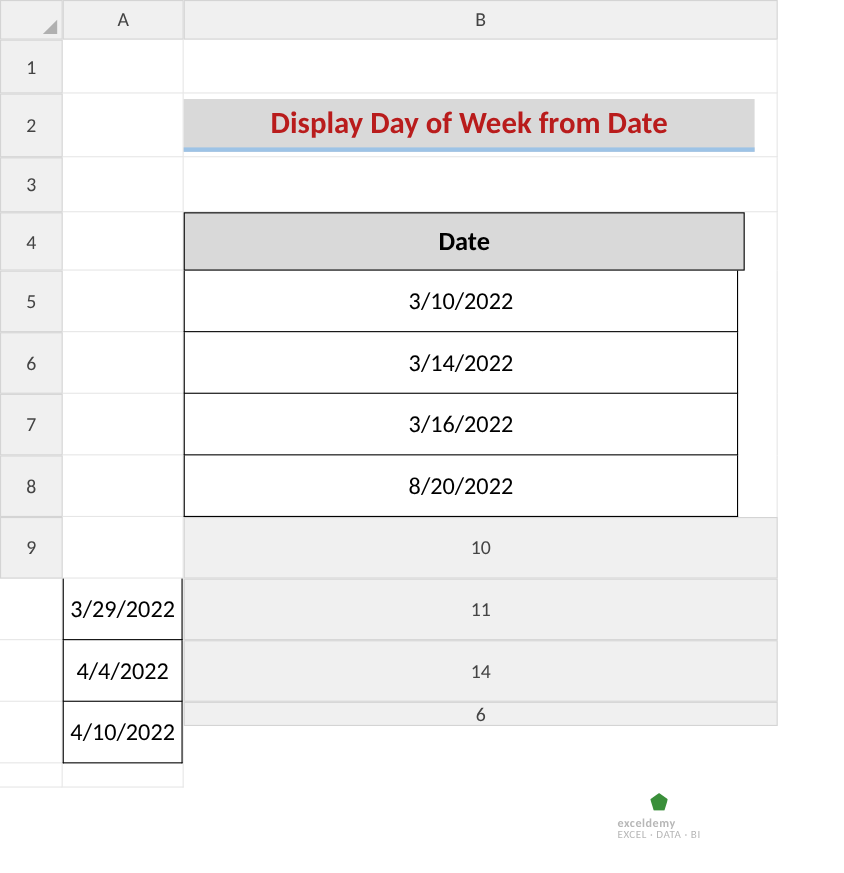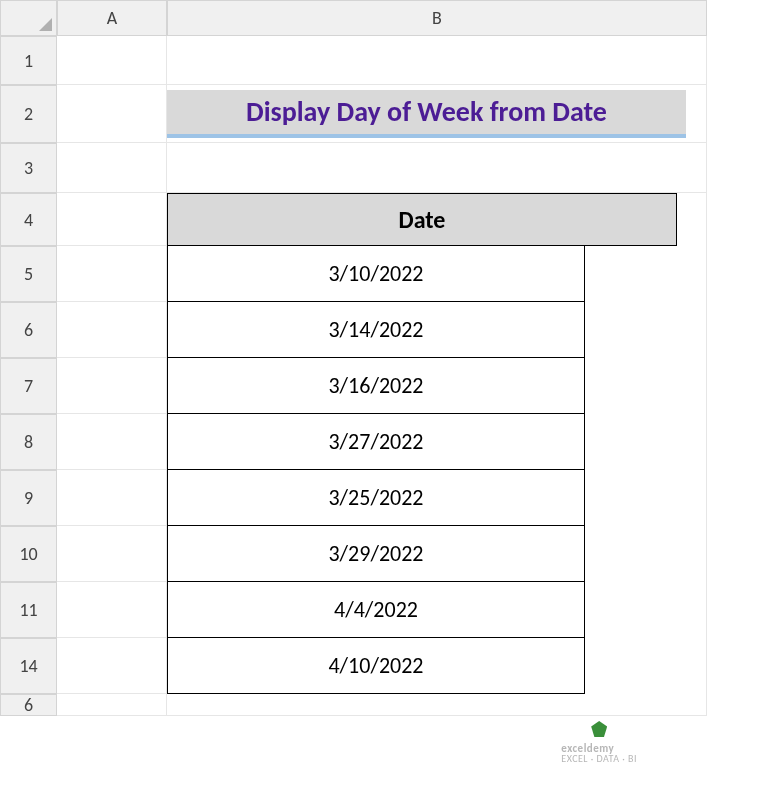--- a/index.html
+++ b/index.html
@@ -70,39 +70,39 @@
   .title-inner {
     width: 100%;
     height: 48px;
     background: #d9d9d9;
     border-bottom: 4px solid #9dc3e6;
     display: flex;
     align-items: center;
     justify-content: center;
     font-weight: 700;
     font-size: 28px;
-    color: #4c1d95;
+    color: #b91c1c;
     font-style: normal;
   }
   .title-cell { padding: 0 20px 0 0; }
 
   
   .tbl-header {
     width: 510px;
     height: 100%;
     background: #d9d9d9;
     border: 1.5px solid #000;
     display: flex;
     align-items: center;
     justify-content: center;
     font-weight: 700;
     font-size: 24px;
   }
   .tbl-cell {
-    width: 418px;
+    width: 504px;
     height: 100%;
     border-left: 1.5px solid #000;
     border-right: 1.5px solid #000;
     border-bottom: 1.5px solid #000;
     display: flex;
     align-items: center;
     justify-content: center;
     font-size: 22px;
   }
   .b-col-cell { border-bottom: none; padding: 0; }
@@ -173,28 +173,25 @@
 
   <div class="rowhead r-data">7</div>
   <div class="cell a-col-cell r-data"></div>
   <div class="cell r-data b-col-cell">
     <div class="tbl-cell">3/16/2022</div>
   </div>
 
   <div class="rowhead r-data">8</div>
   <div class="cell a-col-cell r-data"></div>
   <div class="cell r-data b-col-cell">
-    <div class="tbl-cell">3/27/2022</div>
+    <div class="tbl-cell">8/20/2022</div>
   </div>
 
   <div class="rowhead r-data">9</div>
   <div class="cell a-col-cell r-data"></div>
-  <div class="cell r-data b-col-cell">
-    <div class="tbl-cell">3/25/2022</div>
-  </div>
 
   <div class="rowhead r-data">10</div>
   <div class="cell a-col-cell r-data"></div>
   <div class="cell r-data b-col-cell">
     <div class="tbl-cell">3/29/2022</div>
   </div>
 
   <div class="rowhead r-data">11</div>
   <div class="cell a-col-cell r-data"></div>
   <div class="cell r-data b-col-cell">

